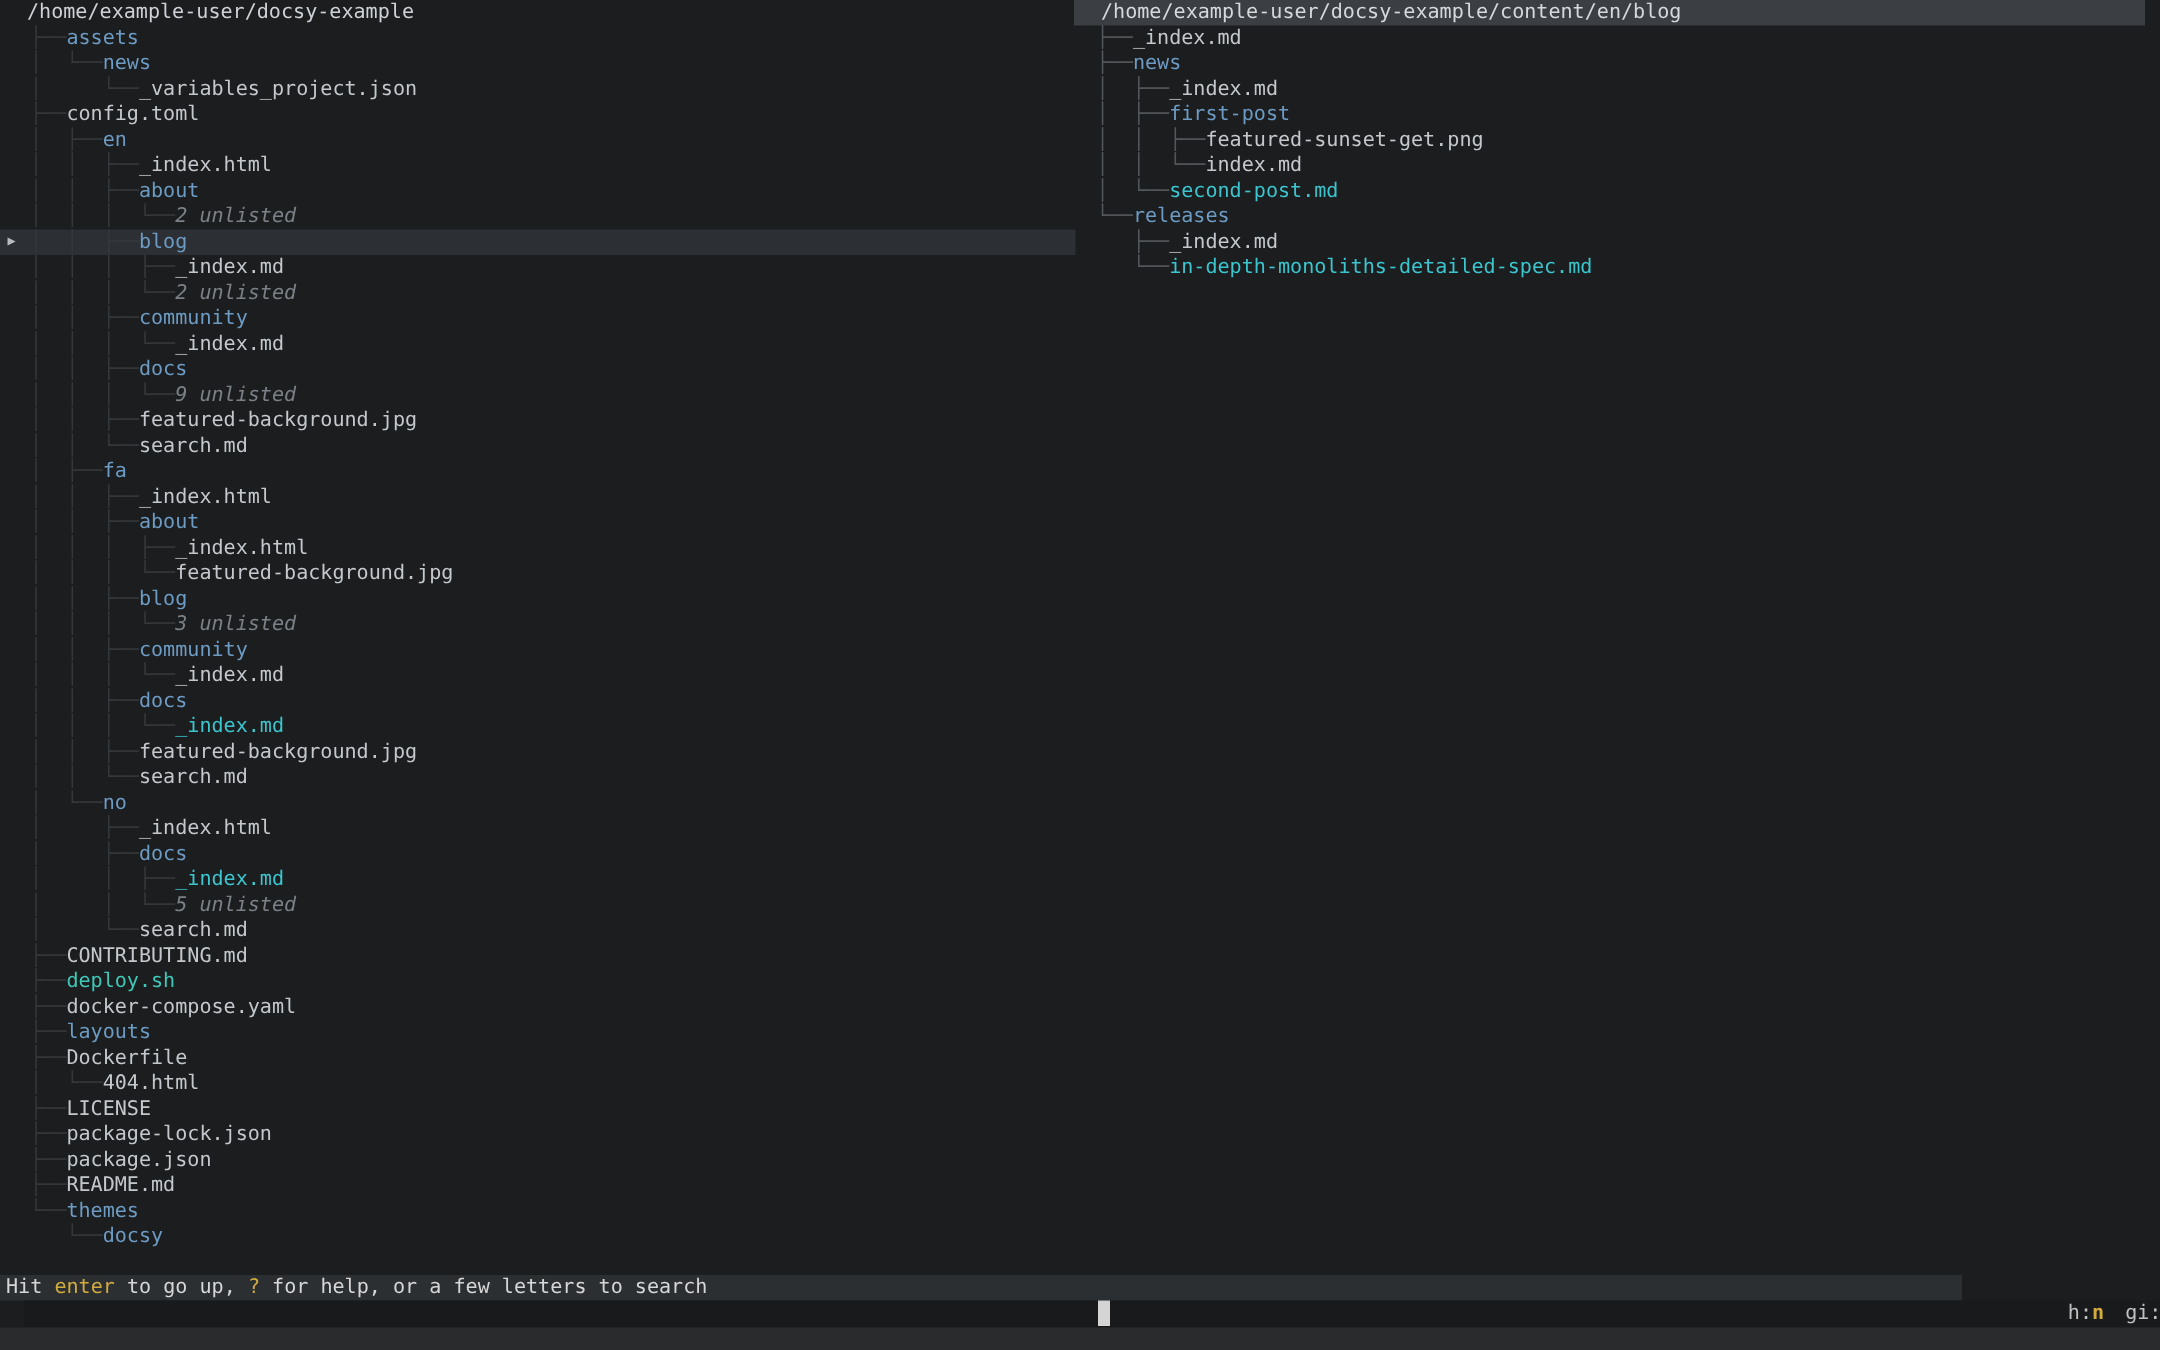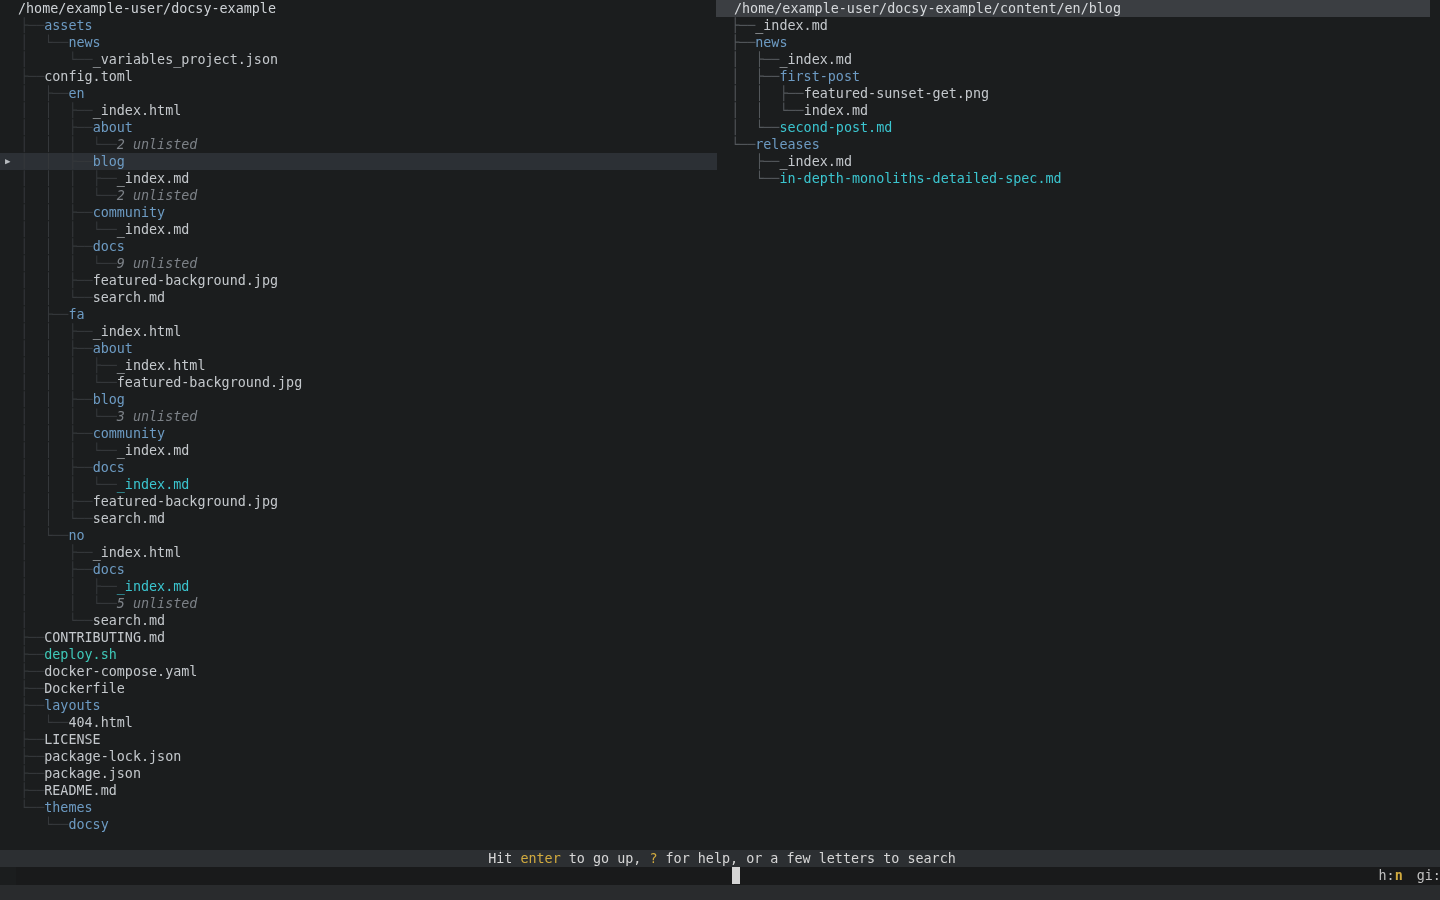--- a/index.html
+++ b/index.html
@@ -30,23 +30,23 @@
     font-size:9px;line-height:17px;
     color:#b8bcc0;font-style:normal;
   }
   .path-row{height:17px;line-height:17px;white-space:pre;padding-left:18px;color:var(--path,#ced2d6);}
   .path-row.highlighted{
     background:var(--hdrbg,#3b3e42);
     margin-left:5px;margin-right:10px;
     color:#d6d9dc;
   }
   .status-bar{
-    position:absolute;top:850px;left:0;width:1440px;height:17px;
+    position:absolute;top:850px;left:0;width:1308px;height:17px;
     line-height:17px;background:var(--statusbg,#2c2f32);
-    color:#d6d6d6;white-space:pre;padding-left:4px;box-sizing:border-box;text-align:center;
+    color:#d6d6d6;white-space:pre;padding-left:4px;box-sizing:border-box;
   }
   .status-bar .key{color:var(--gold,#d2ab3f);}
   .input-line{
     position:absolute;top:867px;left:16px;width:1440px;height:18px;
     line-height:18px;background:var(--inputbg,#191a1b);
     color:#b0b3b5;white-space:pre;
   }
   .input-text{padding-left:2px;}
   .cursor{
     position:absolute;left:716px;top:0;width:8px;height:17px;
@@ -103,22 +103,22 @@
         <div class="row file"><span class="prefix"> │  │  └──</span><span class="name">search.md</span></div>
         <div class="row dir"><span class="prefix"> │  └──</span><span class="name">no</span></div>
         <div class="row file"><span class="prefix"> │     ├──</span><span class="name">_index.html</span></div>
         <div class="row dir"><span class="prefix"> │     ├──</span><span class="name">docs</span></div>
         <div class="row special"><span class="prefix"> │     │  ├──</span><span class="name">_index.md</span></div>
         <div class="row unlisted"><span class="prefix"> │     │  └──</span><span class="name">5 unlisted</span></div>
         <div class="row file"><span class="prefix"> │     └──</span><span class="name">search.md</span></div>
         <div class="row file"><span class="prefix"> ├──</span><span class="name">CONTRIBUTING.md</span></div>
         <div class="row exec"><span class="prefix"> ├──</span><span class="name">deploy.sh</span></div>
         <div class="row file"><span class="prefix"> ├──</span><span class="name">docker-compose.yaml</span></div>
+        <div class="row dir"><span class="prefix"> ├──</span><span class="name">layouts</span></div>
         <div class="row file"><span class="prefix"> ├──</span><span class="name">Dockerfile</span></div>
-        <div class="row dir"><span class="prefix"> ├──</span><span class="name">layouts</span></div>
         <div class="row file"><span class="prefix"> │  └──</span><span class="name">404.html</span></div>
         <div class="row file"><span class="prefix"> ├──</span><span class="name">LICENSE</span></div>
         <div class="row file"><span class="prefix"> ├──</span><span class="name">package-lock.json</span></div>
         <div class="row file"><span class="prefix"> ├──</span><span class="name">package.json</span></div>
         <div class="row file"><span class="prefix"> ├──</span><span class="name">README.md</span></div>
         <div class="row dir"><span class="prefix"> └──</span><span class="name">themes</span></div>
         <div class="row dir"><span class="prefix">    └──</span><span class="name">docsy</span></div>
       </div>
   </div>
 

